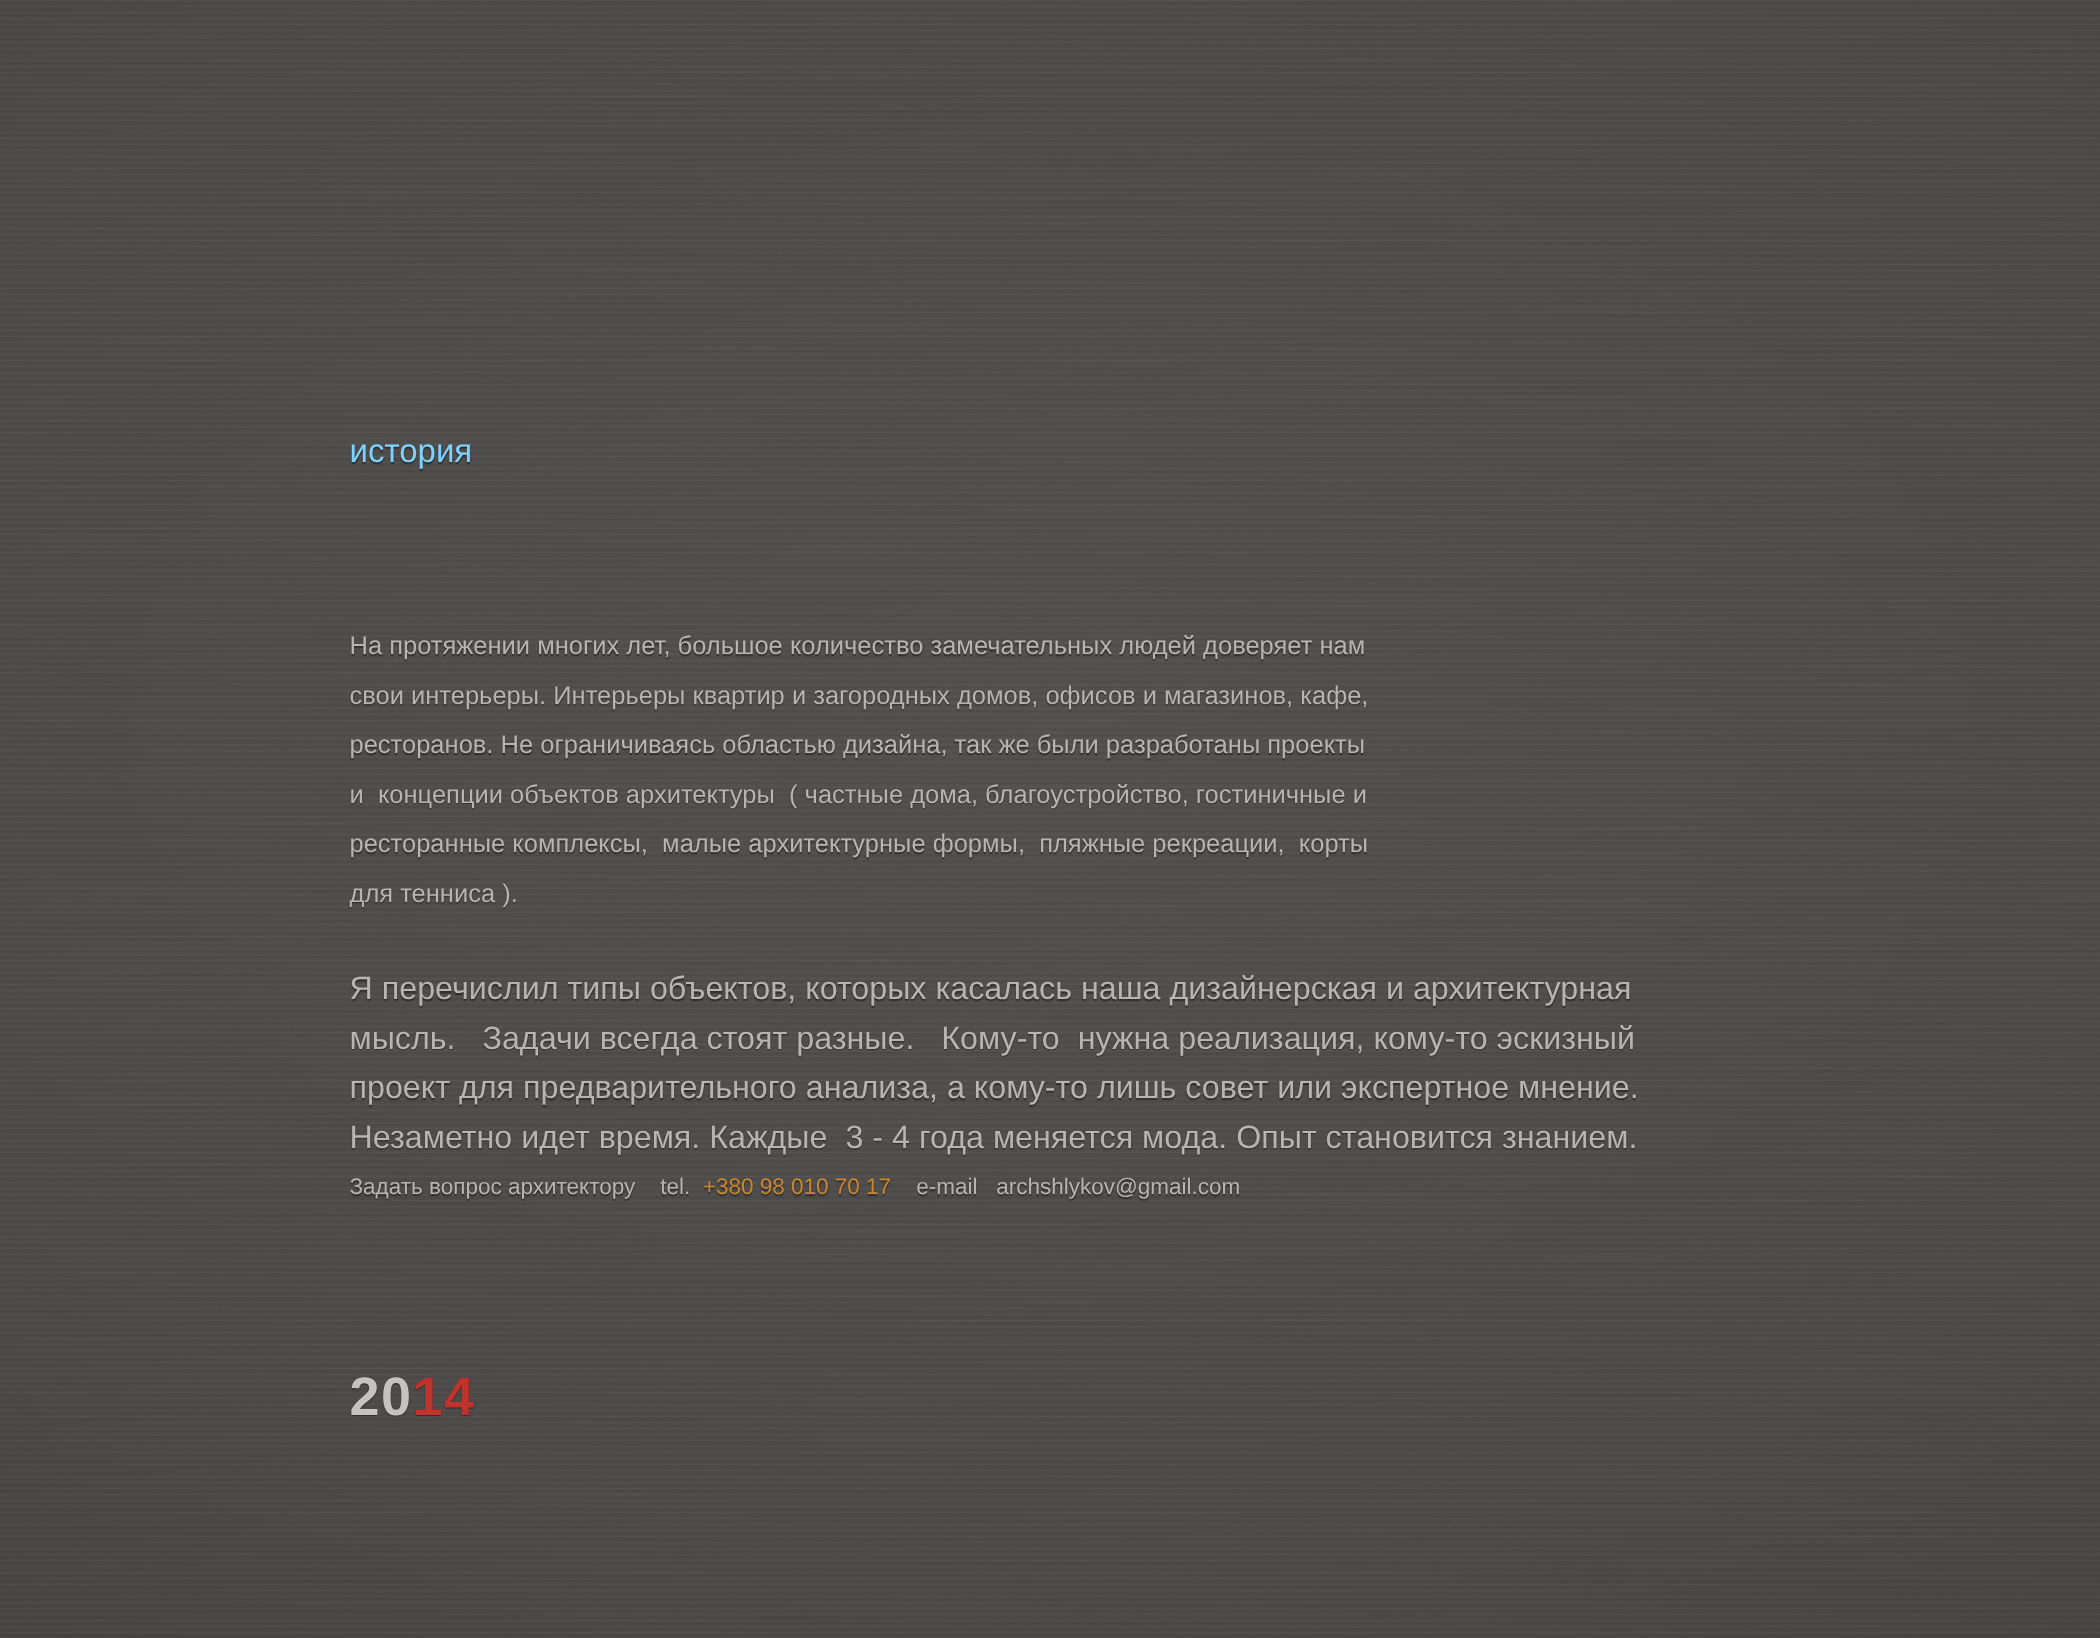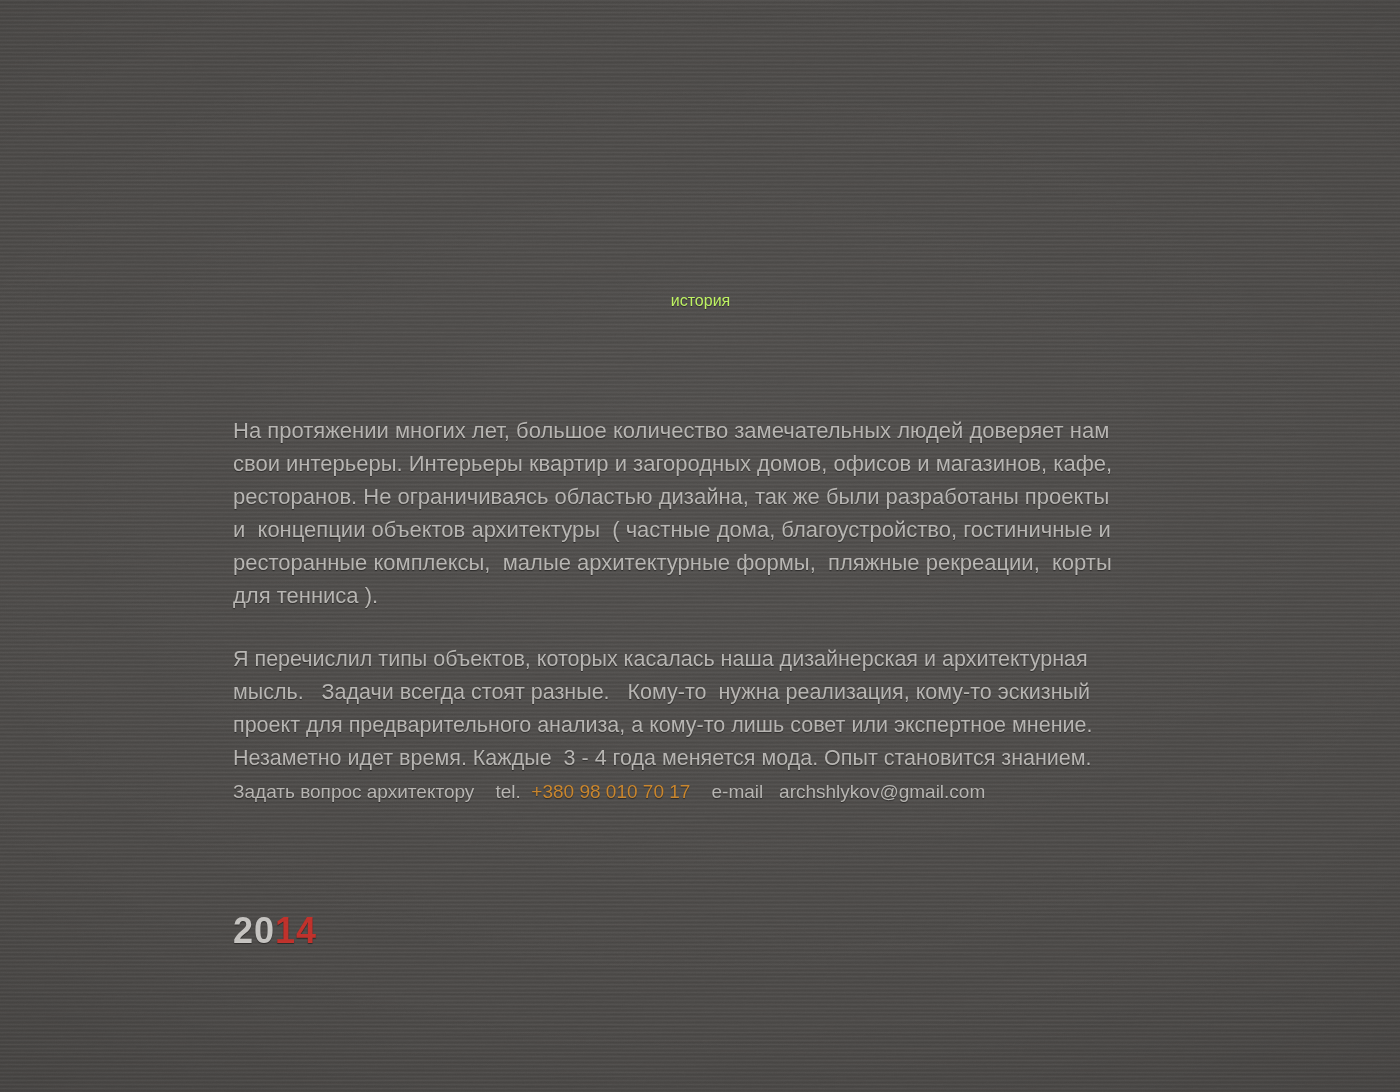--- a/index.html
+++ b/index.html
@@ -61,38 +61,37 @@
   .title {
     top: 241px;
     text-align: center;
     font-size: 31px;
     line-height: 38px;
     letter-spacing: 0.5px;
     color: #d4d2cf;
   }
   .subtitle {
     top: 287px;
-    text-align: center;
-    font-size: 16px;
+    font-size: 22px;
     line-height: 28px;
-    color: #bef264;
+    color: #7dd3fc;
   }
   .para1 {
     top: 414px;
-    font-size: 22px;
+    font-size: 17px;
     line-height: 33px;
   }
   .para2 {
     top: 643px;
     font-size: 21.5px;
     line-height: 33px;
   }
   .contact-line {
     white-space: pre;
-    font-size: 19px;
+    font-size: 15px;
     line-height: 33px;
   }
   .phone { color: #c9862e; }
   .email { color: #b7b5b2; }
 
   .year {
     top: 906px;
     text-align: left;
     font-size: 36px;
     line-height: 50px;

